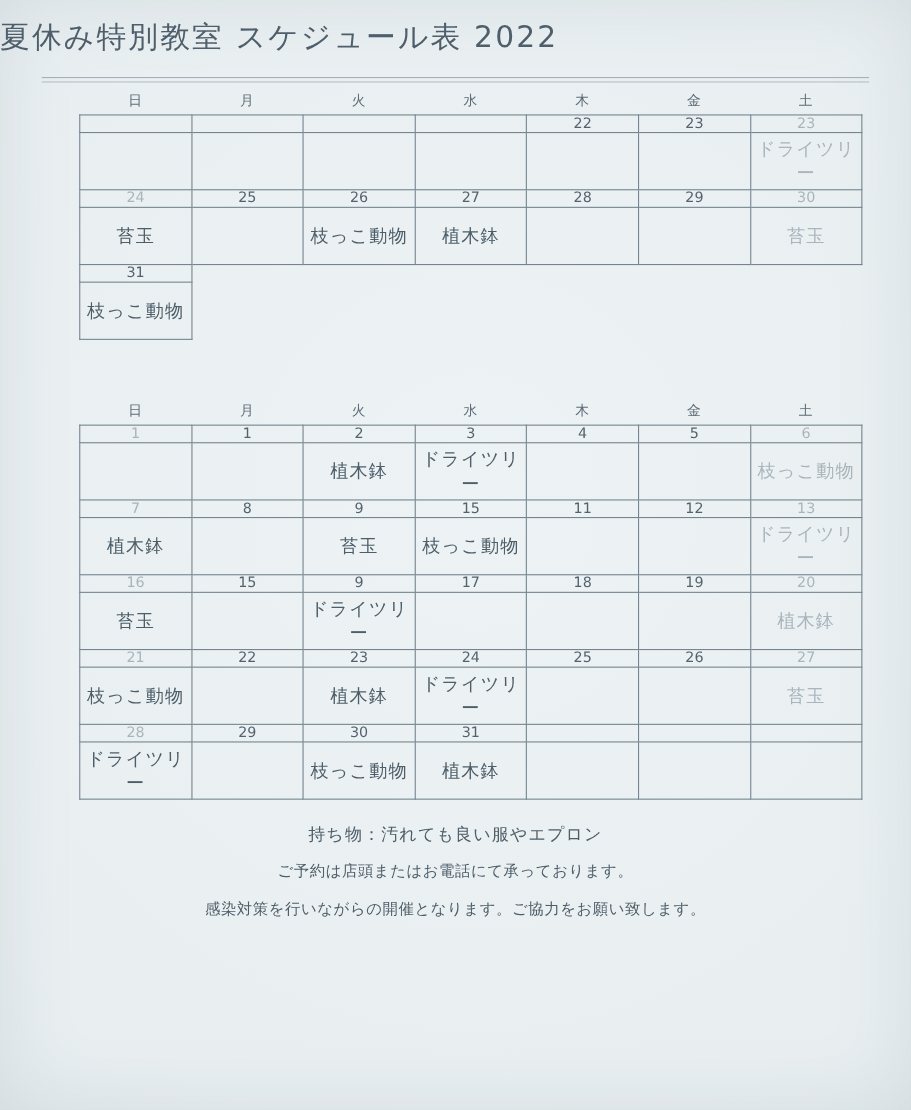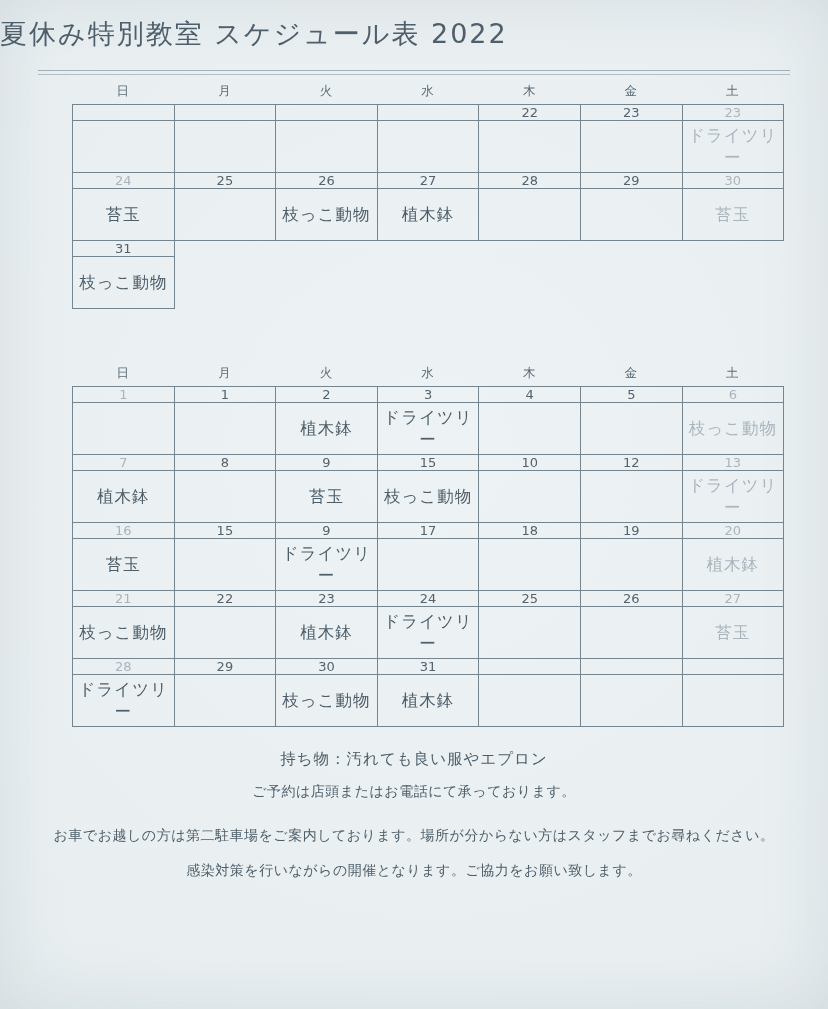--- a/index.html
+++ b/index.html
@@ -203,21 +203,21 @@
             <td class="label-cell">ドライツリー</td>
             <td class="label-cell"></td>
             <td class="label-cell"></td>
             <td class="label-cell faded">枝っこ動物</td>
           </tr>
           <tr class="date-row">
             <td class="date-cell faded">7</td>
             <td class="date-cell">8</td>
             <td class="date-cell">9</td>
             <td class="date-cell">15</td>
-            <td class="date-cell">10</td>
+            <td class="date-cell">11</td>
             <td class="date-cell">12</td>
             <td class="date-cell faded">13</td>
           </tr>
           <tr class="label-row">
             <td class="label-cell">植木鉢</td>
             <td class="label-cell"></td>
             <td class="label-cell">苔玉</td>
             <td class="label-cell">枝っこ動物</td>
             <td class="label-cell"></td>
             <td class="label-cell"></td>
@@ -277,17 +277,16 @@
             <td class="label-cell"></td>
             <td class="label-cell"></td>
           </tr>
         </tbody>
       </table>
     </section>
 
   <div class="footer">
     <p class="line2">持ち物：汚れても良い服やエプロン</p>
     <p class="line3">ご予約は店頭またはお電話にて承っております。</p>
-    <p class="line4">お車でお越しの方は第二駐車場をご案内しております。場所が分からない方はスタッフまでお尋ねください。</p>
     <p class="line5">感染対策を行いながらの開催となります。ご協力をお願い致します。</p>
   </div>
 
 </div>
 
 </body></html>

